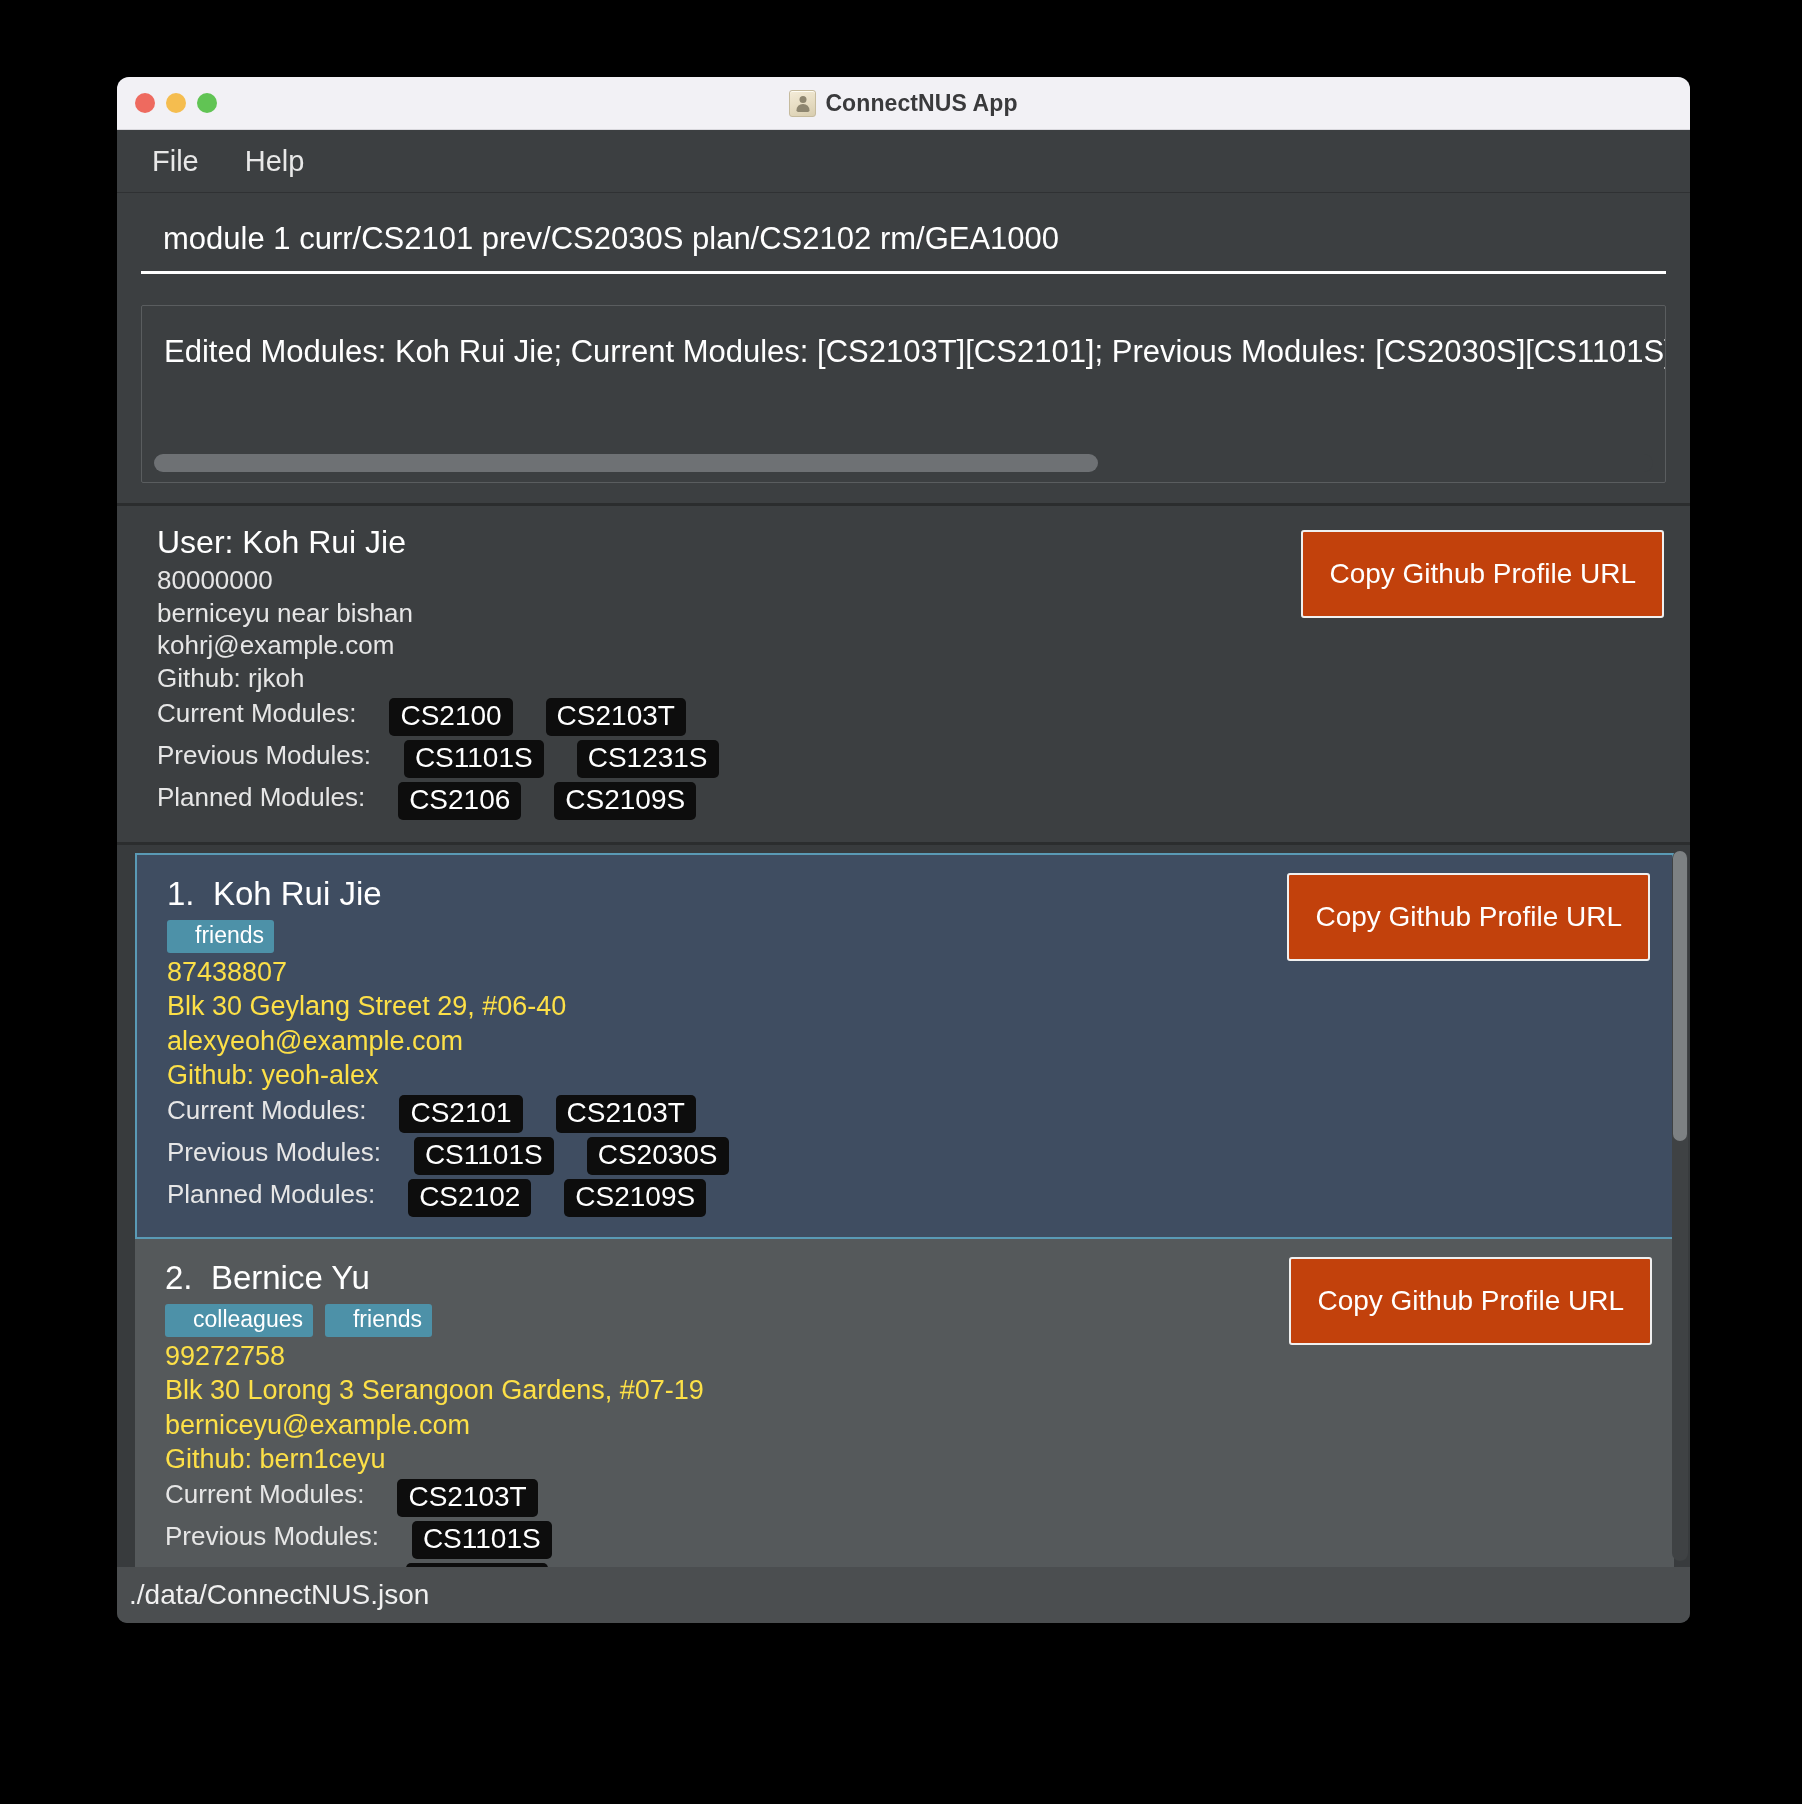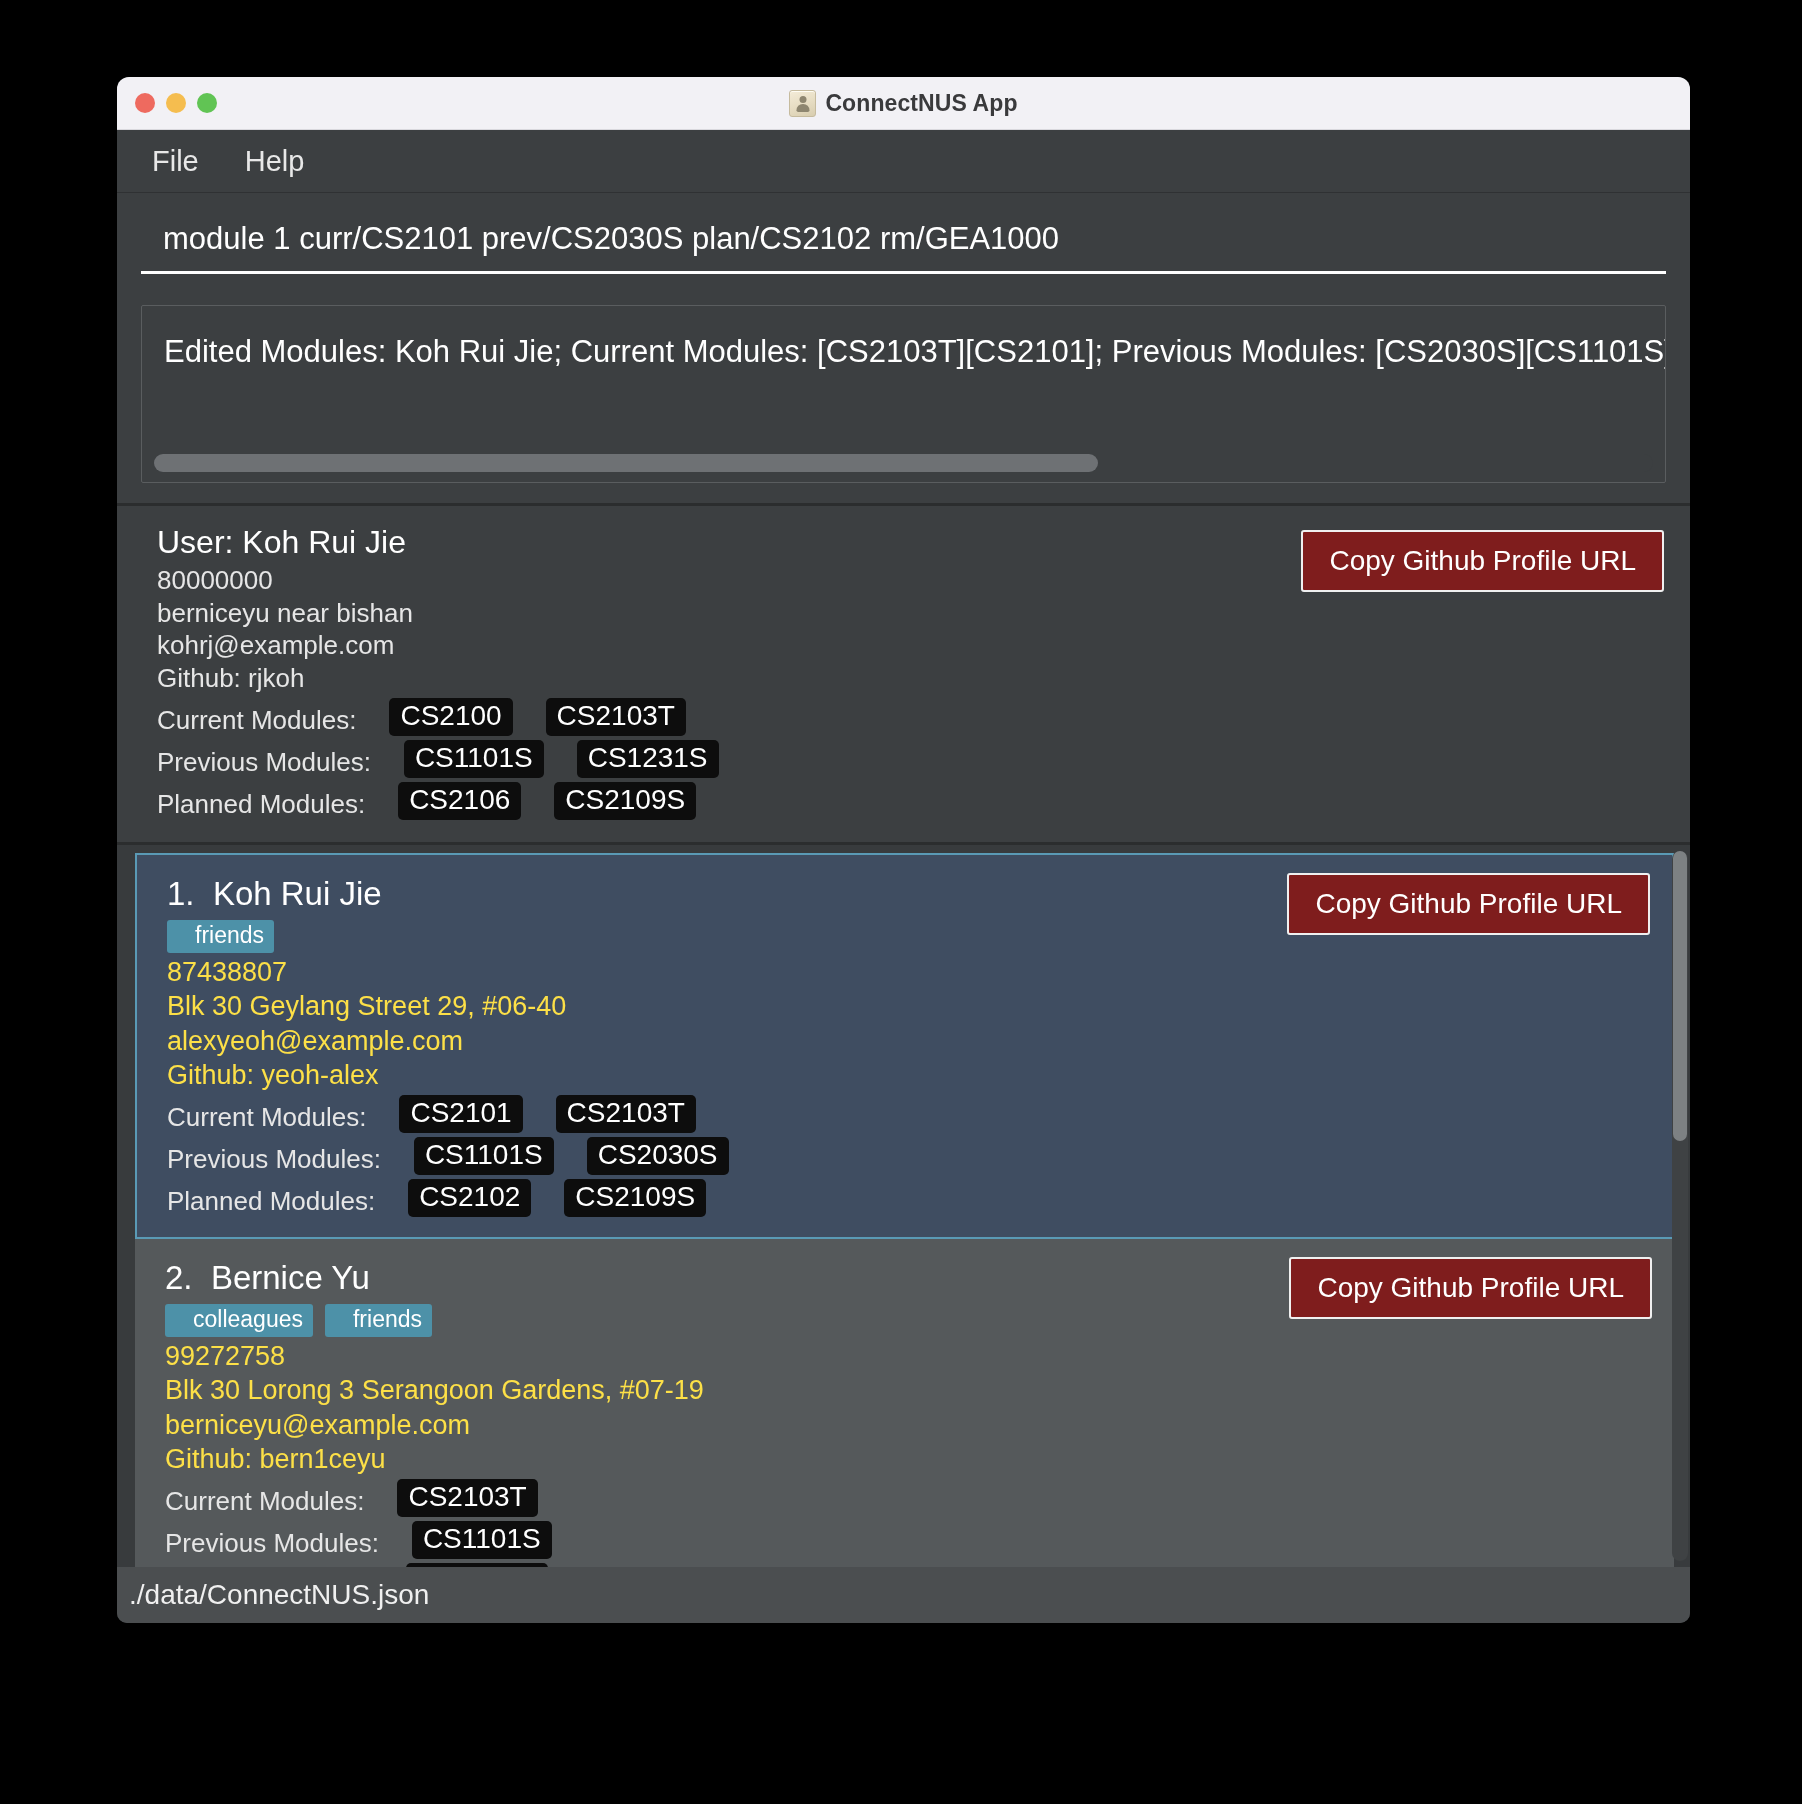--- a/index.html
+++ b/index.html
@@ -200,46 +200,46 @@
   }
   .user-line {
     color: #e6e6e6;
     font-size: 26px;
     line-height: 1.14;
     margin-top: 3px;
     white-space: nowrap;
   }
   .mod-row {
     display: flex;
-    align-items: flex-end;
+    align-items: flex-start;
     margin-top: 4px;
     gap: 9px;
   }
   .mod-label {
     color: #e6e6e6;
     font-size: 26px;
     white-space: nowrap;
   }
   .mod-tag {
     background: #0d0d0d;
     color: #ffffff;
     font-size: 28px;
     padding: 2px 11px 4px 11px;
     border-radius: 5px;
     white-space: nowrap;
     margin-left: 24px;
   }
 
   .github-btn {
-    background: #7f1d1d;
+    background: #c2410c;
     border: 2px solid #f0f0f0;
     border-radius: 3px;
     color: #ffffff;
     font-size: 28px;
-    padding: 13px 26px;
+    padding: 26px 26px;
     font-family: "Liberation Sans", sans-serif;
     white-space: nowrap;
     cursor: default;
   }
   .userpanel .github-btn {
     position: absolute;
     right: 26px;
     top: 24px;
   }
 

